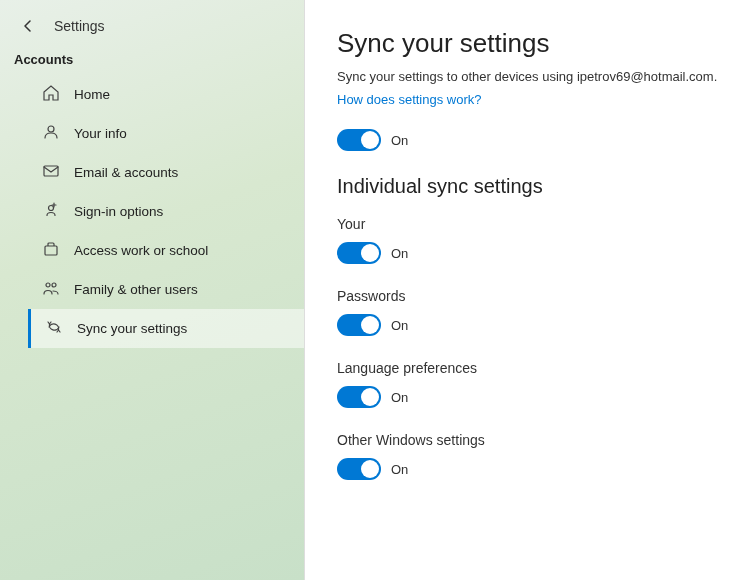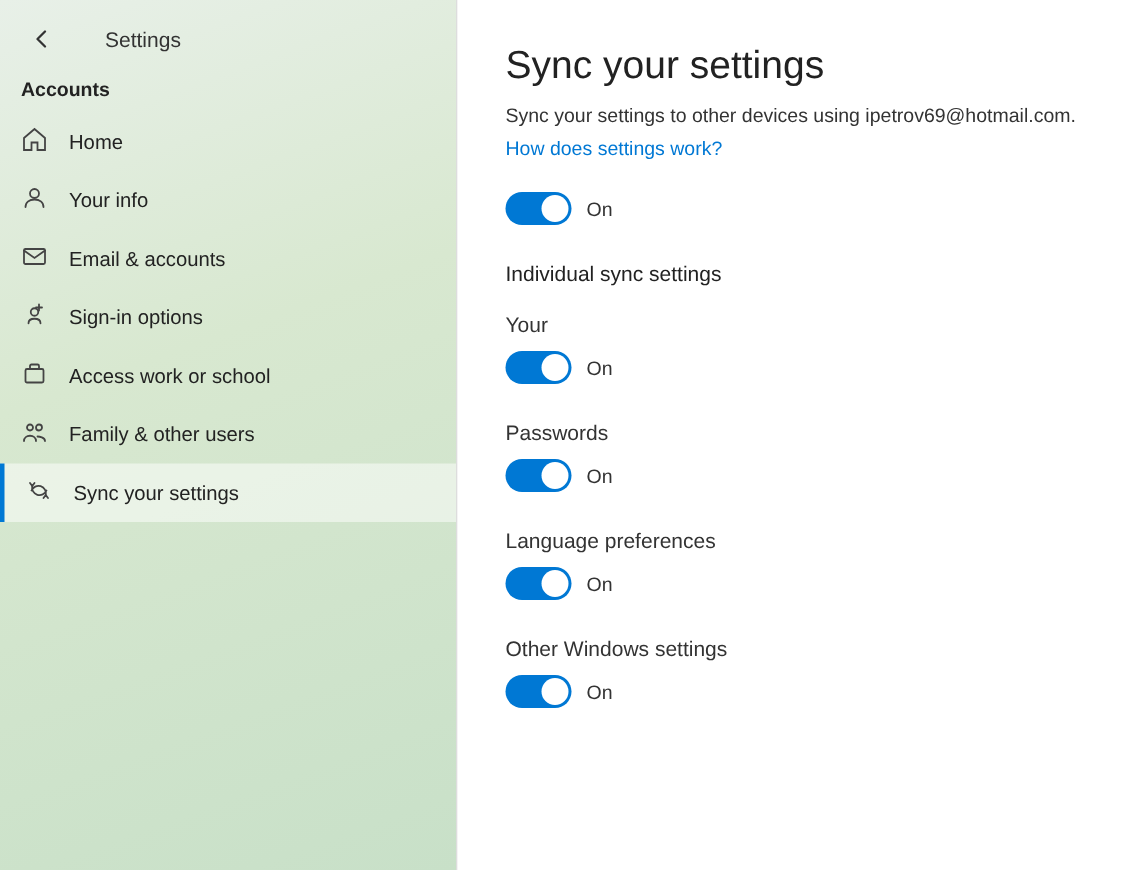--- a/index.html
+++ b/index.html
@@ -20,21 +20,21 @@
       display: flex;
       flex-direction: column;
       height: 100%;
       border-right: 1px solid #ddd;
     }
 
     .titlebar {
       display: flex;
       align-items: center;
       padding: 12px 14px 8px 14px;
-      gap: 28px;
+      gap: 12px;
     }
 
     .back-btn {
       width: 28px;
       height: 28px;
       display: flex;
       align-items: center;
       justify-content: center;
       cursor: pointer;
       border-radius: 2px;
@@ -80,20 +80,21 @@
 
     .nav-item {
       display: flex;
       align-items: center;
       padding: 10px 14px;
       gap: 14px;
       cursor: pointer;
       font-size: 13.5px;
       color: #222;
       position: relative;
+      margin-left: 28px;
     }
     .nav-item.active {
       background: rgba(255,255,255,0.5);
       border-left: 3px solid #0078d4;
     }
 
     .nav-icon {
       width: 18px;
       text-align: center;
       color: #444;
@@ -169,21 +170,21 @@
       top: 2px;
       right: 2px;
       transition: right 0.2s;
     }
 
     .section-divider {
       margin: 6px 0 16px 0;
     }
 
     .individual-title {
-      font-size: 14px;
+      font-size: 20px;
       font-weight: 300;
       color: #222;
       margin-bottom: 18px;
     }
   </style>
 </head>
 <body>
 
 <aside class="sidebar">
   <div class="titlebar">

